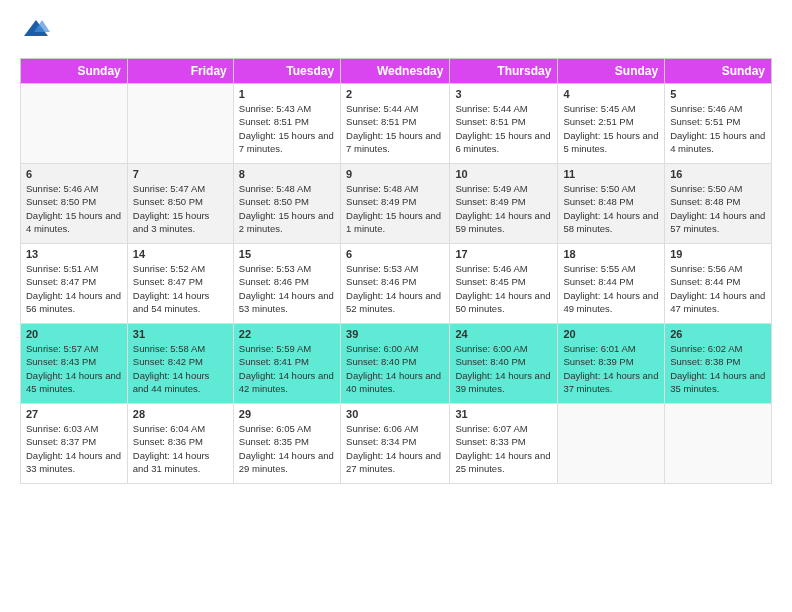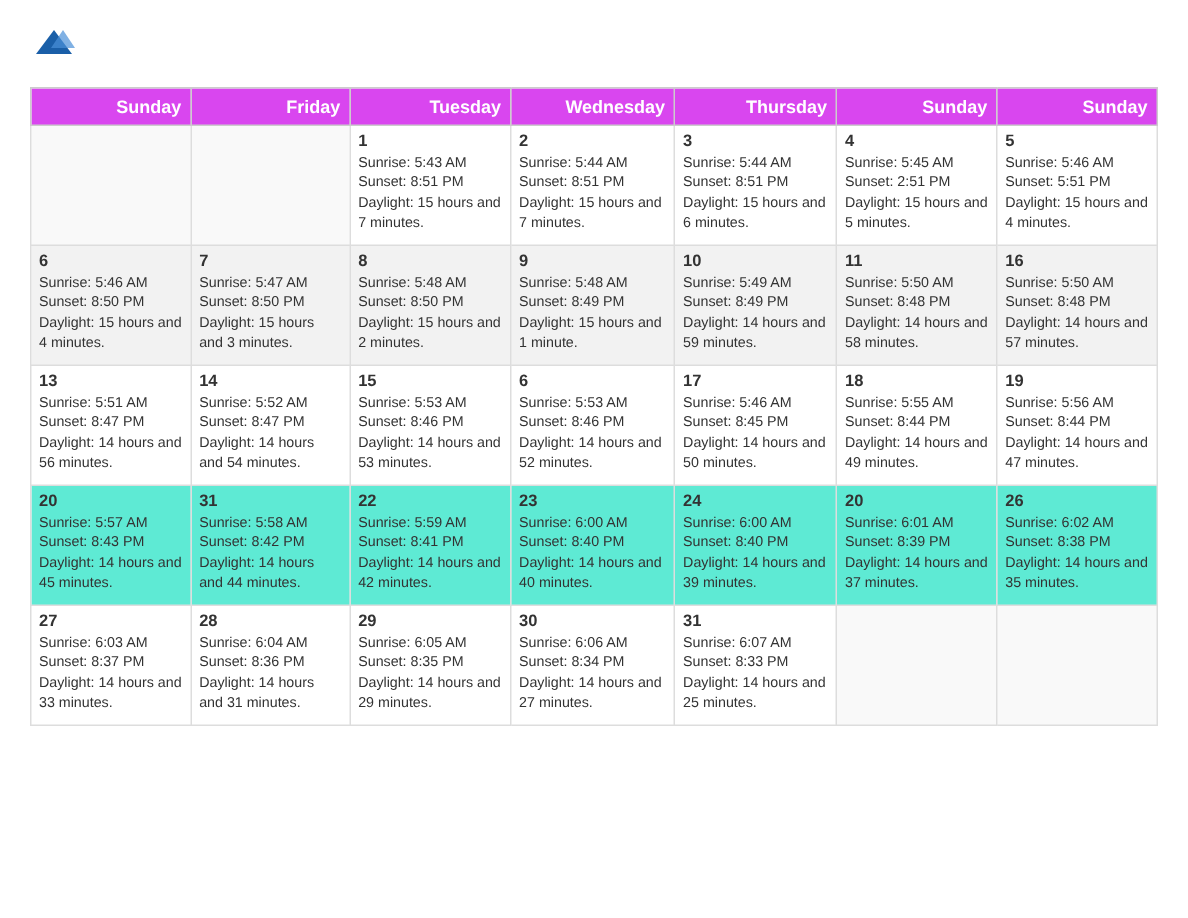--- a/index.html
+++ b/index.html
@@ -277,21 +277,21 @@
 Sunset: 8:42 PM
 Daylight: 14 hours and 44 minutes.</div>
           </td>
           <td>
             <span class="day-num">22</span>
             <div class="day-info">Sunrise: 5:59 AM
 Sunset: 8:41 PM
 Daylight: 14 hours and 42 minutes.</div>
           </td>
           <td>
-            <span class="day-num">23</span>
+            <span class="day-num">39</span>
             <div class="day-info">Sunrise: 6:00 AM
 Sunset: 8:40 PM
 Daylight: 14 hours and 40 minutes.</div>
           </td>
           <td>
             <span class="day-num">24</span>
             <div class="day-info">Sunrise: 6:00 AM
 Sunset: 8:40 PM
 Daylight: 14 hours and 39 minutes.</div>
           </td>

